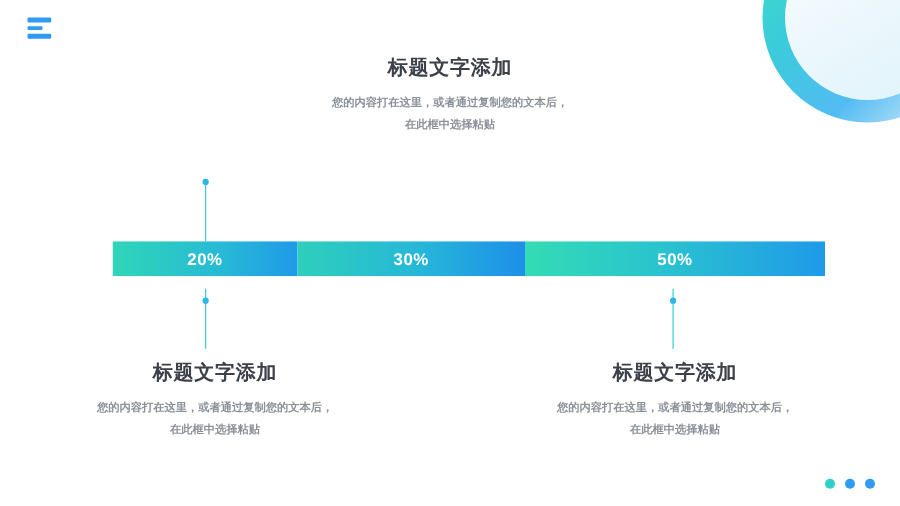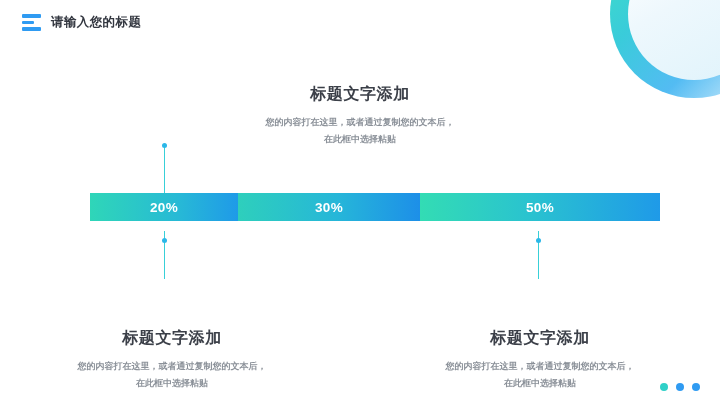--- a/index.html
+++ b/index.html
@@ -71,21 +71,20 @@
     font-size: 12.5px;
     font-weight: bold;
     color: #333740;
     letter-spacing: 0.4px;
   }
 
   
   .block {
     position: absolute;
     text-align: center;
-    margin-top: 40px;
   }
   .block-title {
     font-size: 16px;
     color: #3c4049;
     font-weight: bold;
     letter-spacing: 0.6px;
     margin-bottom: 9px;
   }
   .block-desc {
     font-size: 9px;
@@ -182,21 +181,20 @@
 
   <div class="corner-blob"></div>
   <div class="corner-blob inner"></div>
 
   <div class="header">
     <span class="menu-icon">
       <span></span>
         <span></span>
         <span></span>
     </span>
-    <span class="header-title">请输入您的标题</span>
   </div>
 
   <div class="block block-top">
     <div class="block-title">标题文字添加</div>
     <div class="block-desc">
       <div>您的内容打在这里，或者通过复制您的文本后，</div>
       <div>在此框中选择粘贴</div>
     </div>
   </div>
 

